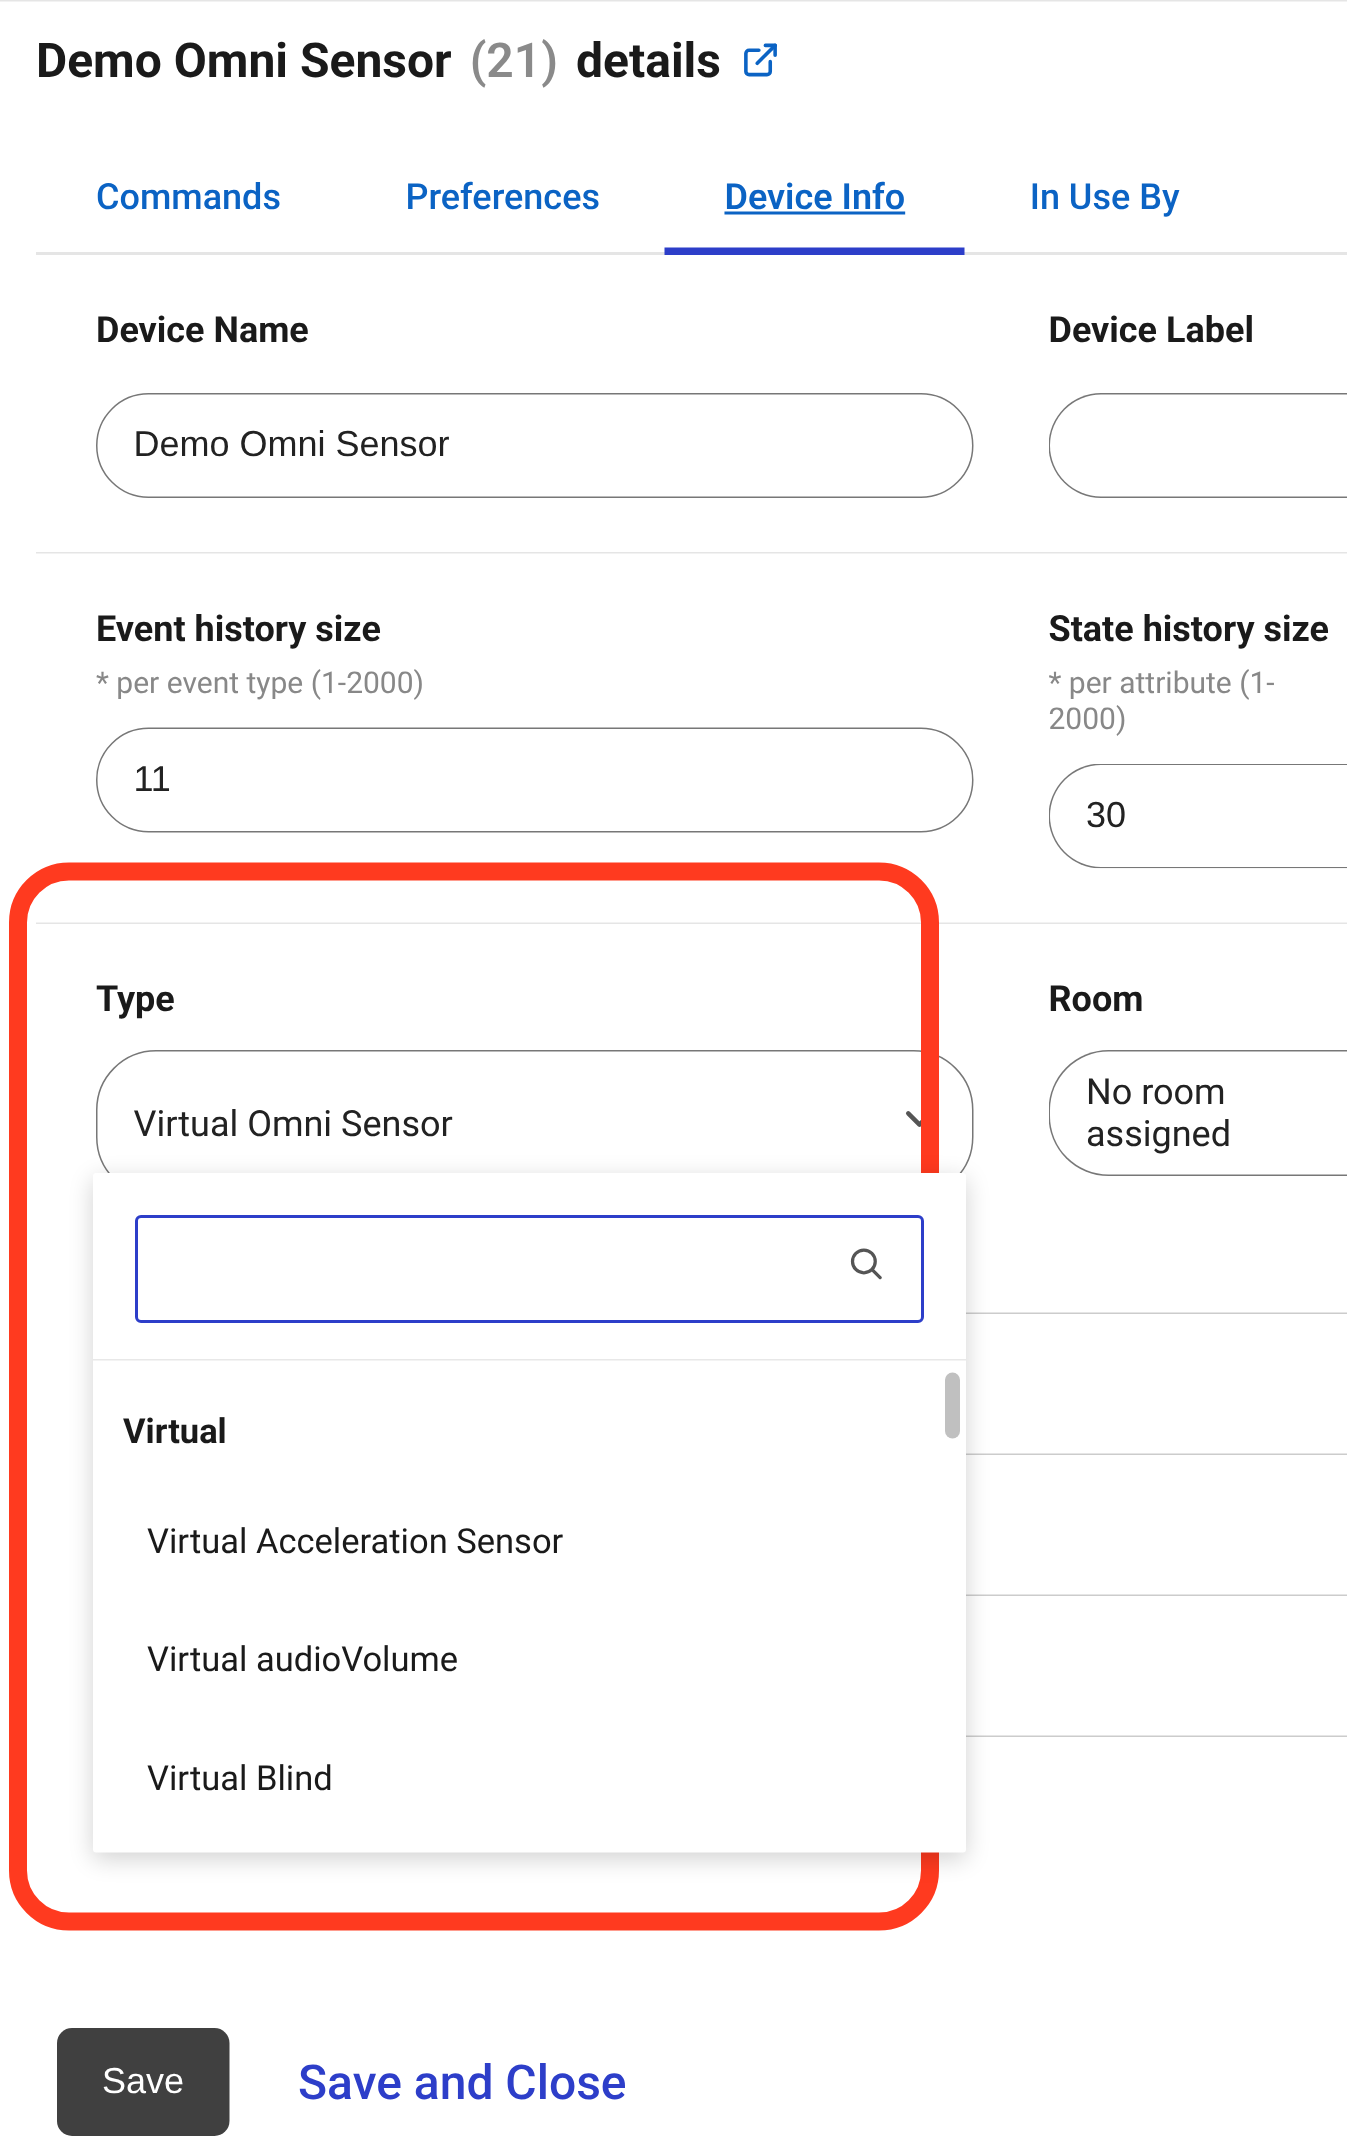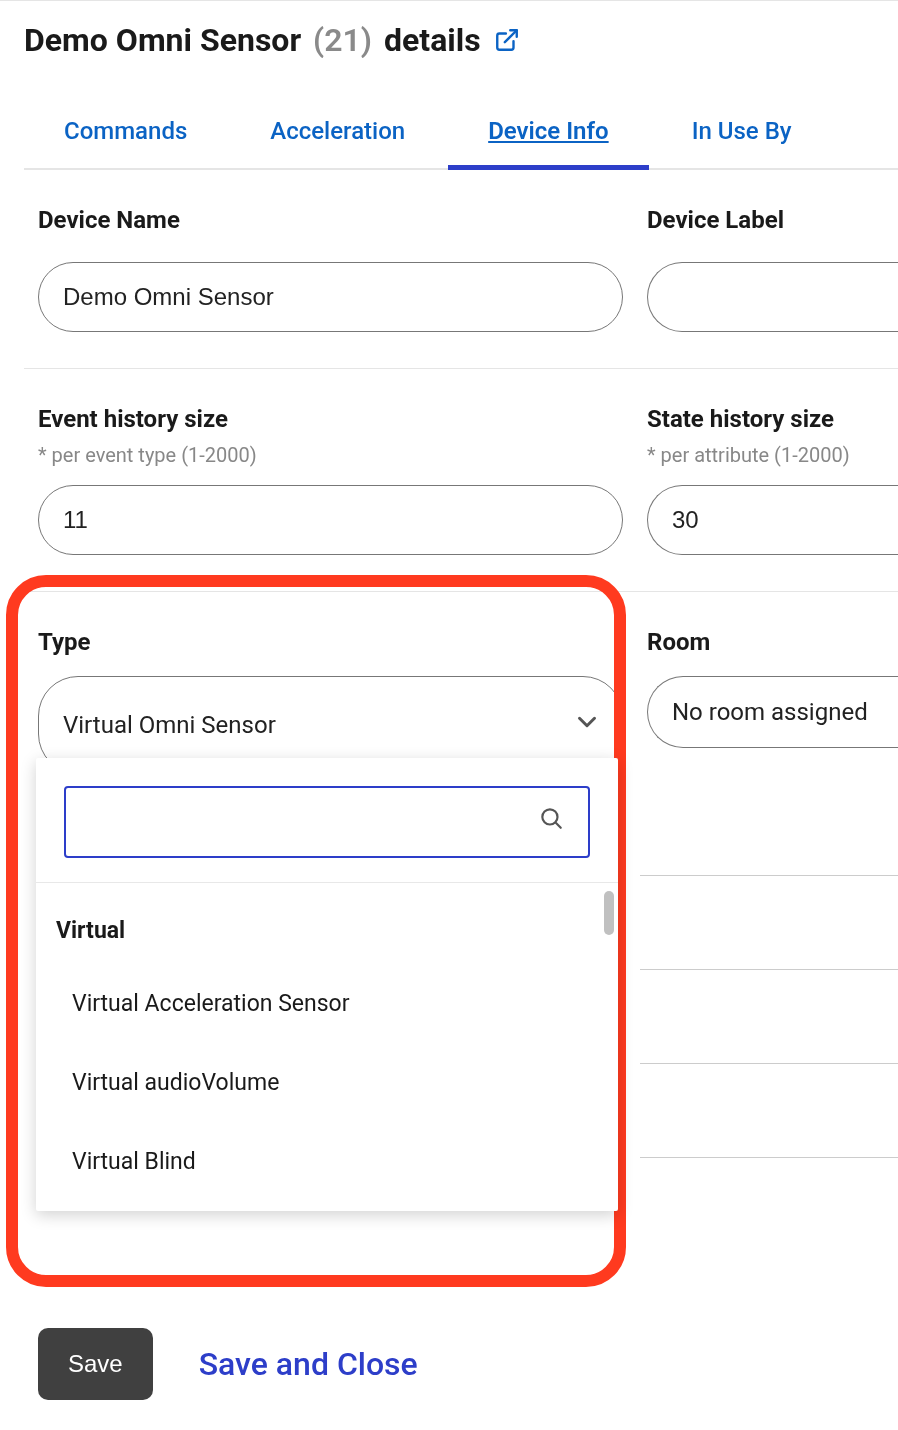--- a/index.html
+++ b/index.html
@@ -48,21 +48,21 @@
     border-bottom-color: #2d3ec9;
     font-weight: 600;
     text-decoration: underline;
   }
 
   .form-section {
     border-bottom: 1px solid #e5e5e5;
     padding: 36px 0 36px 14px;
   }
   .form-row { display: flex; gap: 24px; }
-  .form-group { flex: 1; min-width: 0; }
+  .form-group { flex: 1; min-width: 0; margin-left: 26px; }
   .form-group.narrow-left { flex: 0 0 585px; }
   .form-group.right-cut { flex: 1; overflow: hidden; }
 
   .label {
     font-size: 24px;
     font-weight: 700;
     color: #1a1a1a;
     margin-bottom: 10px;
   }
   .sublabel {
@@ -211,21 +211,21 @@
       <svg width="26" height="26" viewBox="0 0 24 24" fill="none" stroke="currentColor" stroke-width="2.2" stroke-linecap="round" stroke-linejoin="round">
         <path d="M18 13v6a2 2 0 0 1-2 2H5a2 2 0 0 1-2-2V8a2 2 0 0 1 2-2h6"></path>
         <polyline points="15 3 21 3 21 9"></polyline>
         <line x1="10" y1="14" x2="21" y2="3"></line>
       </svg>
     </span>
   </div>
 
   <div class="tabs">
     <div class="tab">Commands</div>
-    <div class="tab">Acceleration</div>
+    <div class="tab">Preferences</div>
     <div class="tab active">Device Info</div>
     <div class="tab">In Use By</div>
   </div>
 
   <div class="form-section">
     <div class="form-row">
       <div class="form-group narrow-left">
         <div class="label">Device Name</div>
         <div style="height:18px"></div>
         <input class="text-input" type="text" value="Demo Omni Sensor" style="">
@@ -284,21 +284,21 @@
               <div class="dropdown-item">Virtual Acceleration Sensor</div>
               <div class="dropdown-item">Virtual audioVolume</div>
               <div class="dropdown-item">Virtual Blind</div>
             </div>
           </div>
         </div>
       </div>
       <div class="form-group right-cut">
         <div class="label">Room</div>
         <div style="height:10px"></div>
-        <div class="select-box" style="height:72px;border-top-right-radius:0;border-bottom-right-radius:0;border-right:none;">
+        <div class="select-box" style="height:84px;border-top-right-radius:0;border-bottom-right-radius:0;border-right:none;">
           <span>No room assigned</span>
         </div>
       </div>
     </div>
   </div>
 
   <div class="right-partial-rows">
     <div class="partial-row"></div>
     <div class="partial-row"></div>
     <div class="partial-row"></div>

